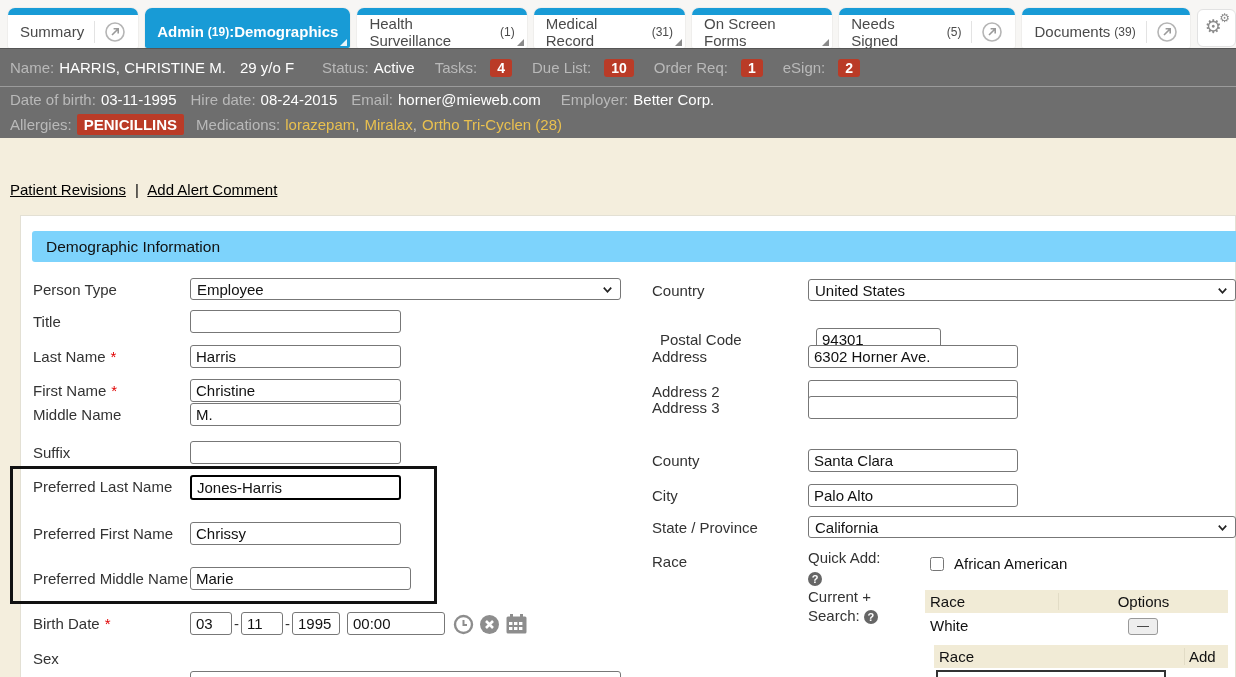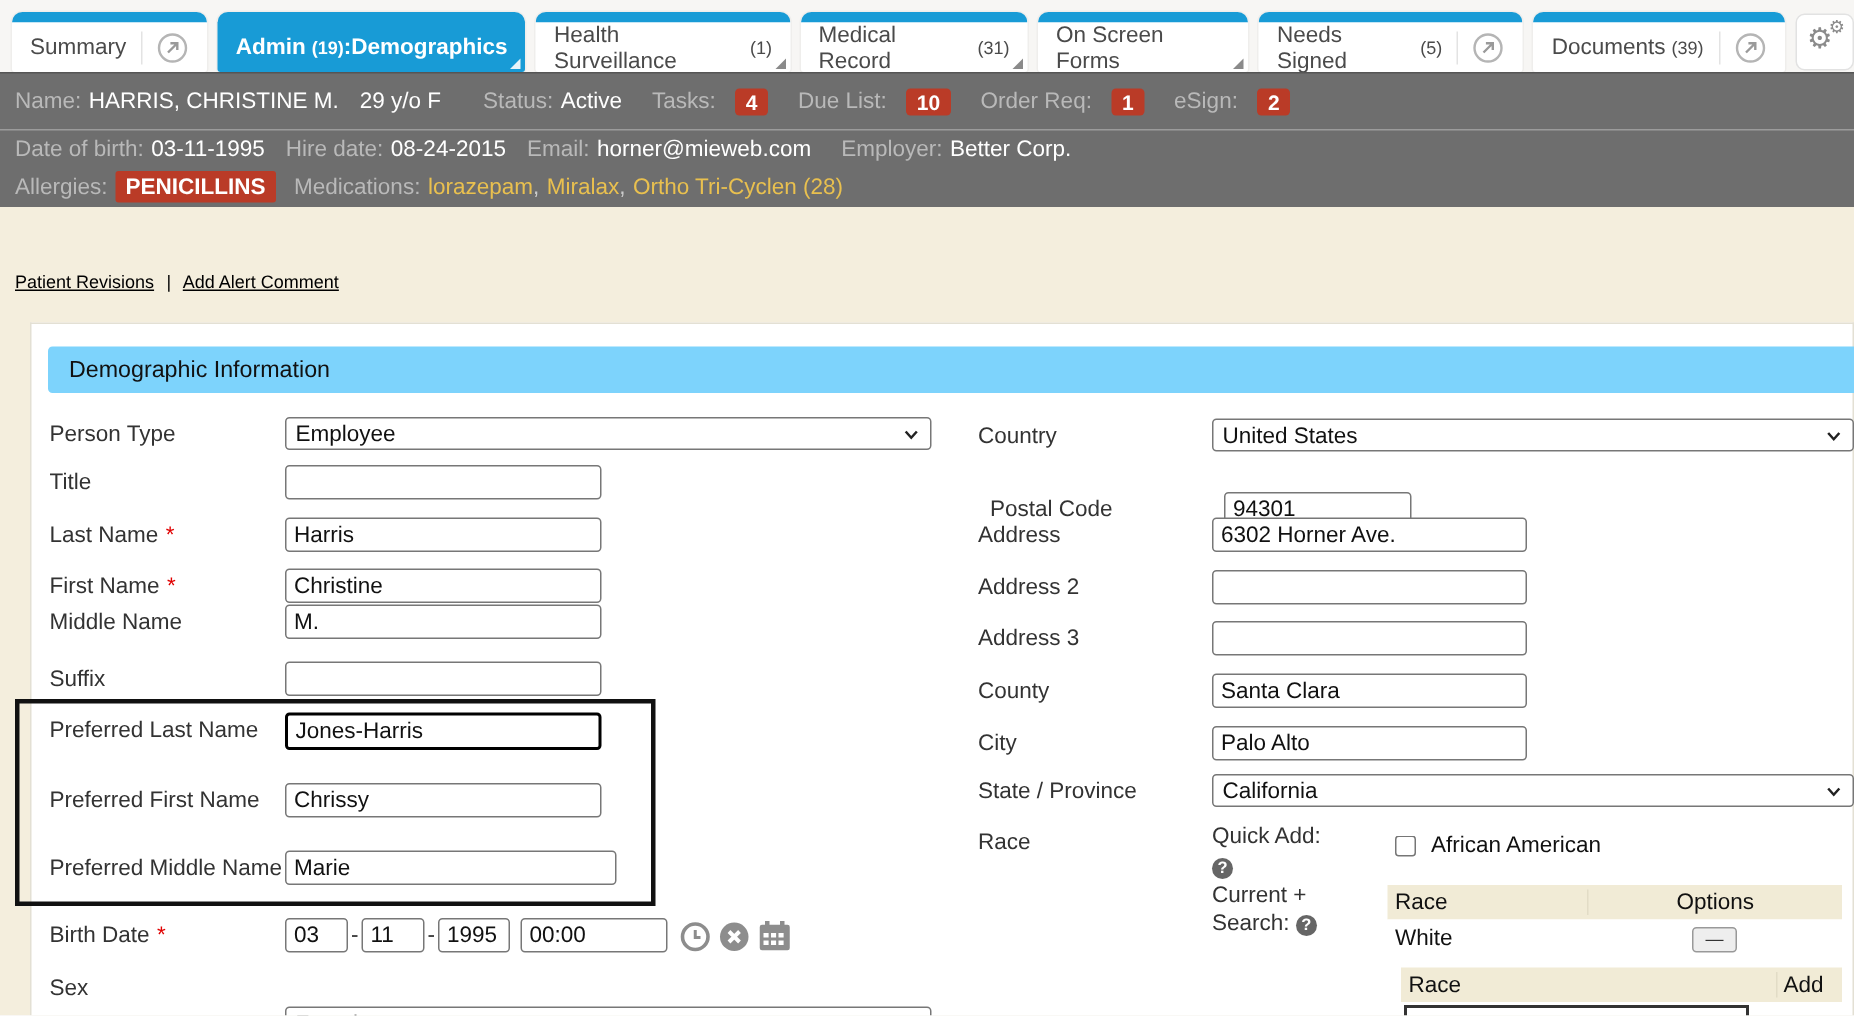--- a/index.html
+++ b/index.html
@@ -28,21 +28,21 @@
   .blabel { color:#b9b9b9; margin-right:5px; }
   .bvalue { color:#fff; }
   .badge { background:#ba3b27; color:#fff; font-weight:bold; border-radius:3px; padding:1px 7px; margin-left:8px; font-size:14px; cursor:pointer; }
   .allergy-badge { background:#ba3b27; color:#fff; font-weight:bold; border-radius:2px; padding:2px 7px; margin-right:12px; font-size:15px; cursor:pointer; }
   .gap14 { margin-left:14px; } .gap28 { margin-left:28px; } .gap20 { margin-left:20px; }
   .med { color:#e9c04f; }
   .medcomma { color:#cccccc; margin-right:5px; }
 
   
   .cream { position:absolute; left:0; top:138px; width:1236px; height:539px; background:#f4eedd; }
-  .links { position:absolute; left:10px; top:181px; font-size:12px; color:#000; }
+  .links { position:absolute; left:10px; top:181px; font-size:15px; color:#000; }
   .links a { color:#000; text-decoration:underline; cursor:pointer; }
   .links .sep { margin:0 5px; }
 
   
   .panel { position:absolute; left:20px; top:215px; width:1216px; height:462px; background:#fff; border:1px solid #e3e0d4; border-bottom:none; }
   .section-header { position:absolute; left:32px; top:231px; width:1204px; height:31px; background:#7dd3fc; border-radius:3px 0 0 3px; display:flex; align-items:center; padding-left:14px; font-size:15.5px; font-weight:normal; color:#111; }
 
   
   .row { position:absolute; display:flex; align-items:flex-start; font-size:15px; color:#333; }
   .lbl { width:157px; line-height:19px; padding-top:2px; color:#333; }
@@ -303,21 +303,21 @@
   <div class="row" style="left:652px; top:345px;">
     <span class="lbl-r">Address</span>
     <input class="txt" style="width: 210px;" value="6302 Horner Ave.">
   </div>
 
   <div class="row" style="left:652px; top:380px;">
     <span class="lbl-r">Address 2</span>
     <input class="txt" style="width: 210px;" value="">
   </div>
 
-  <div class="row" style="left:652px; top:414px;">
+  <div class="row" style="left:652px; top:396px;">
     <span class="lbl-r">Address 3</span>
     <input class="txt" style="width: 210px;" value="">
   </div>
 
   <div class="row" style="left:652px; top:449px;">
     <span class="lbl-r">County</span>
     <input class="txt" style="width: 210px;" value="Santa Clara">
   </div>
 
   <div class="row" style="left:652px; top:484px;">

